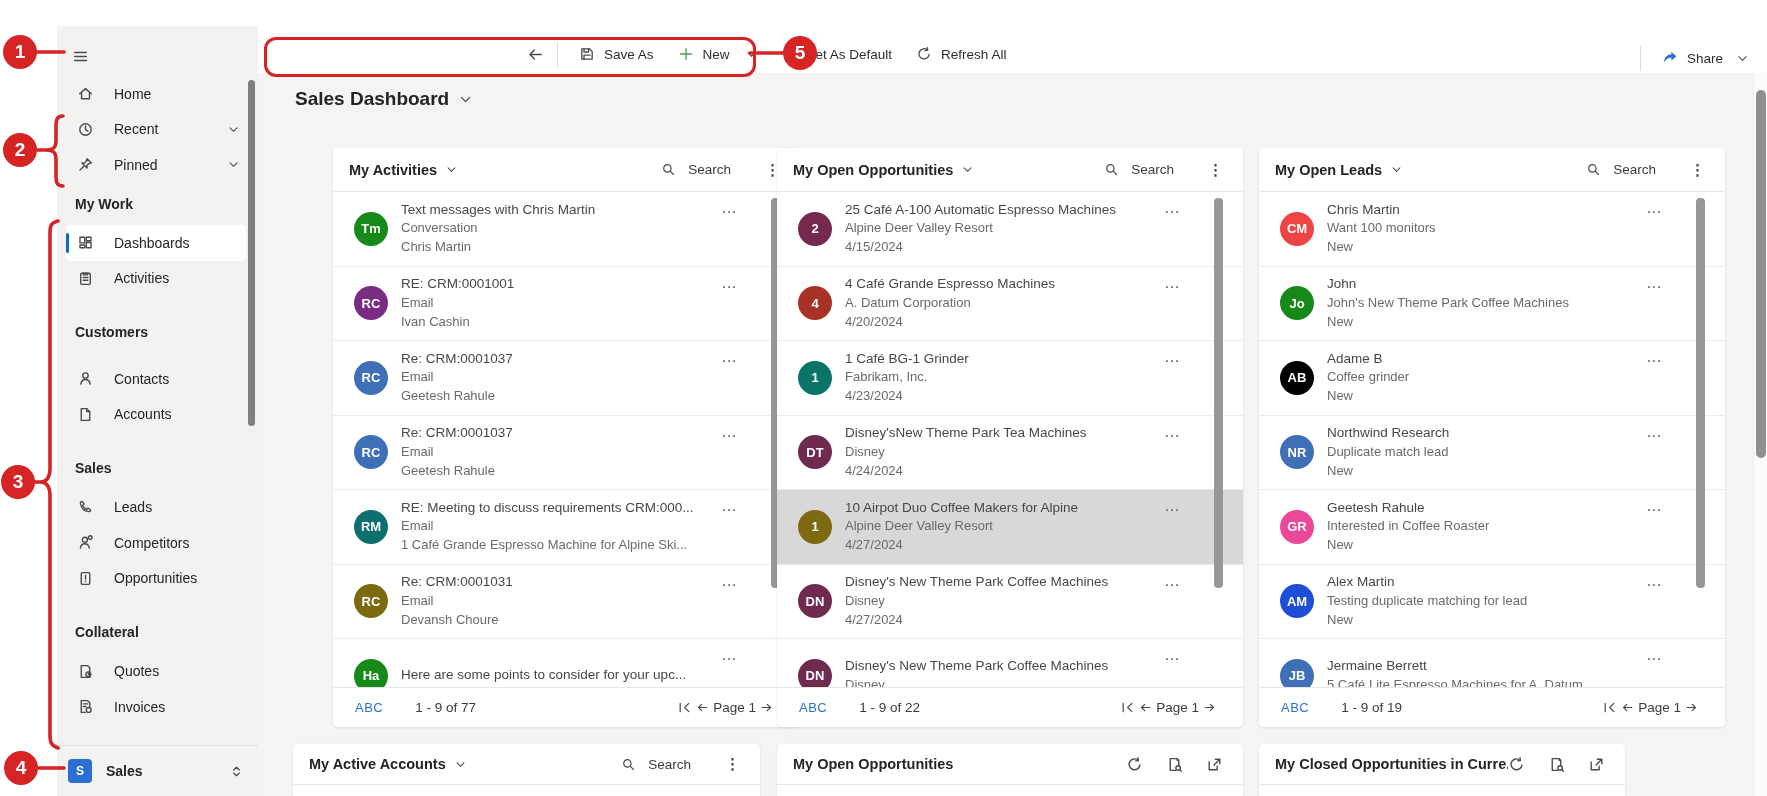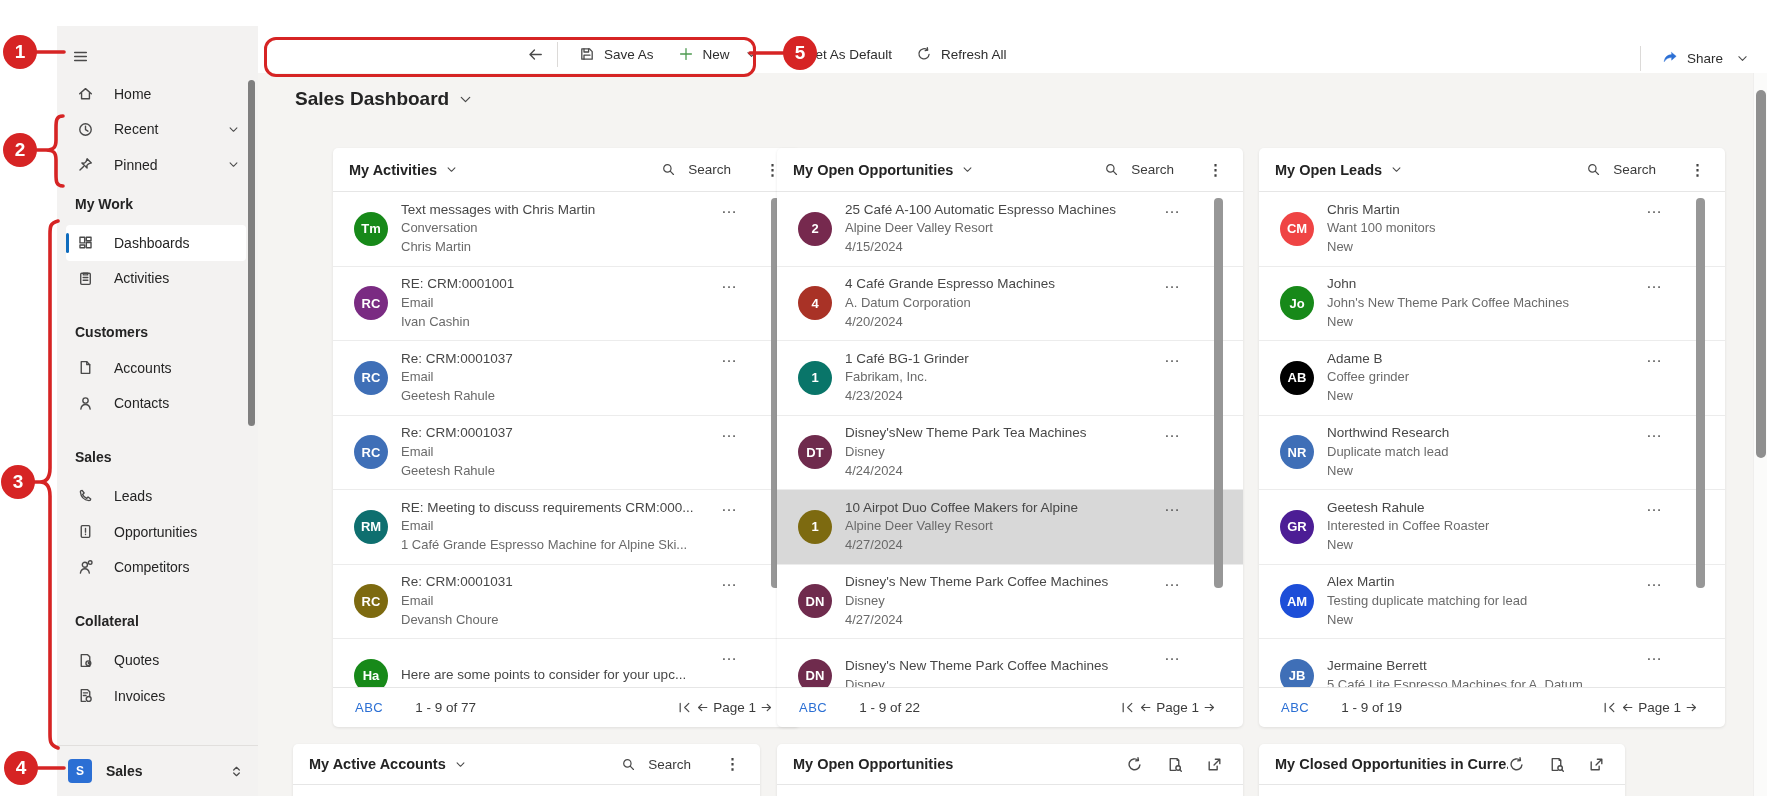--- a/index.html
+++ b/index.html
@@ -127,66 +127,66 @@
         </div>
         <div class="sb-item">
           <span class="ic s17">
             <svg viewBox="0 0 16 16">
               <rect x="3.5" y="3" width="9" height="10.5" rx="1"></rect>
               <path d="M6 3h4v1.6H6zM5.8 7h4.4M5.8 9.6h4.4"></path>
             </svg>
           </span>
           <span class="lbl">Activities</span>
         </div>
-        <div class="sb-header" style="margin-top: 21px; margin-bottom: 3px;">Customers</div>
+        <div class="sb-header" style="margin-top: 21px; margin-bottom: 14px;">Customers</div>
+        <div class="sb-item">
+          <span class="ic s17">
+            <svg viewBox="0 0 16 16">
+              <circle cx="8" cy="5.2" r="2.5"></circle>
+              <path d="M3.6 13.2c.5-2.8 2.3-4.2 4.4-4.2s3.9 1.4 4.4 4.2"></path>
+            </svg>
+          </span>
+          <span class="lbl">Contacts</span>
+        </div>
         <div class="sb-item">
           <span class="ic s17">
             <svg viewBox="0 0 16 16">
               <path d="M4 2.5h5.2L12 5.3v8.2H4z"></path>
               <path d="M9.2 2.5v2.8H12"></path>
             </svg>
           </span>
           <span class="lbl">Accounts</span>
         </div>
-        <div class="sb-item">
-          <span class="ic s17">
-            <svg viewBox="0 0 16 16">
-              <circle cx="8" cy="5.2" r="2.5"></circle>
-              <path d="M3.6 13.2c.5-2.8 2.3-4.2 4.4-4.2s3.9 1.4 4.4 4.2"></path>
-            </svg>
-          </span>
-          <span class="lbl">Contacts</span>
-        </div>
         <div class="sb-header" style="margin-top: 21px; margin-bottom: 6.5px;">Sales</div>
         <div class="sb-item">
           <span class="ic s17">
             <svg viewBox="0 0 16 16">
               <path d="M3.2 3.8c0-.9.7-1.6 1.6-1.6l1.9 2.5-1.4 1.4c.8 1.7 2 2.9 3.7 3.7l1.4-1.4 2.5 1.9c0 .9-.7 1.6-1.6 1.6C6.8 11.4 3.7 8.3 3.2 3.8z"></path>
             </svg>
           </span>
           <span class="lbl">Leads</span>
-        </div>
-        <div class="sb-item">
-          <span class="ic s17">
-            <svg viewBox="0 0 16 16">
-              <rect x="4" y="2.5" width="8" height="11" rx="1"></rect>
-              <path d="M8 5.2v3.4M8 10.6v.2"></path>
-            </svg>
-          </span>
-          <span class="lbl">Opportunities</span>
         </div>
         <div class="sb-item">
           <span class="ic s17">
             <svg viewBox="0 0 16 16">
               <circle cx="7.4" cy="5.4" r="2.4"></circle>
               <path d="M3.2 13.2c.5-2.7 2.2-4 4.2-4s3.7 1.3 4.2 4"></path>
               <circle cx="12.4" cy="3.4" r="1.7"></circle>
             </svg>
           </span>
           <span class="lbl">Competitors</span>
+        </div>
+        <div class="sb-item">
+          <span class="ic s17">
+            <svg viewBox="0 0 16 16">
+              <rect x="4" y="2.5" width="8" height="11" rx="1"></rect>
+              <path d="M8 5.2v3.4M8 10.6v.2"></path>
+            </svg>
+          </span>
+          <span class="lbl">Opportunities</span>
         </div>
         <div class="sb-header" style="margin-top: 21px; margin-bottom: 6.5px;">Collateral</div>
         <div class="sb-item">
           <span class="ic s17">
             <svg viewBox="0 0 16 16">
               <path d="M4 2.5h6l2 2v9H4z"></path>
               <circle cx="10.7" cy="10.7" r="2.3"></circle>
               <path d="M10.7 9.7v1l.8.5"></path>
             </svg>
           </span>
@@ -577,21 +577,21 @@
           <div class="row">
             <span class="avatar" style="background: rgb(63, 111, 183);">NR</span>
             <div class="rtext">
               <span class="t1">Northwind Research</span>
               <span class="t2">Duplicate match lead</span>
               <span class="t2">New</span>
             </div>
             <button class="rmore">…</button>
           </div>
           <div class="row">
-            <span class="avatar" style="background: #4c1d95;">GR</span>
+            <span class="avatar" style="background: #ec4899;">GR</span>
             <div class="rtext">
               <span class="t1">Geetesh Rahule</span>
               <span class="t2">Interested in Coffee Roaster</span>
               <span class="t2">New</span>
             </div>
             <button class="rmore">…</button>
           </div>
           <div class="row">
             <span class="avatar" style="background: #1d4ed8;">AM</span>
             <div class="rtext">

